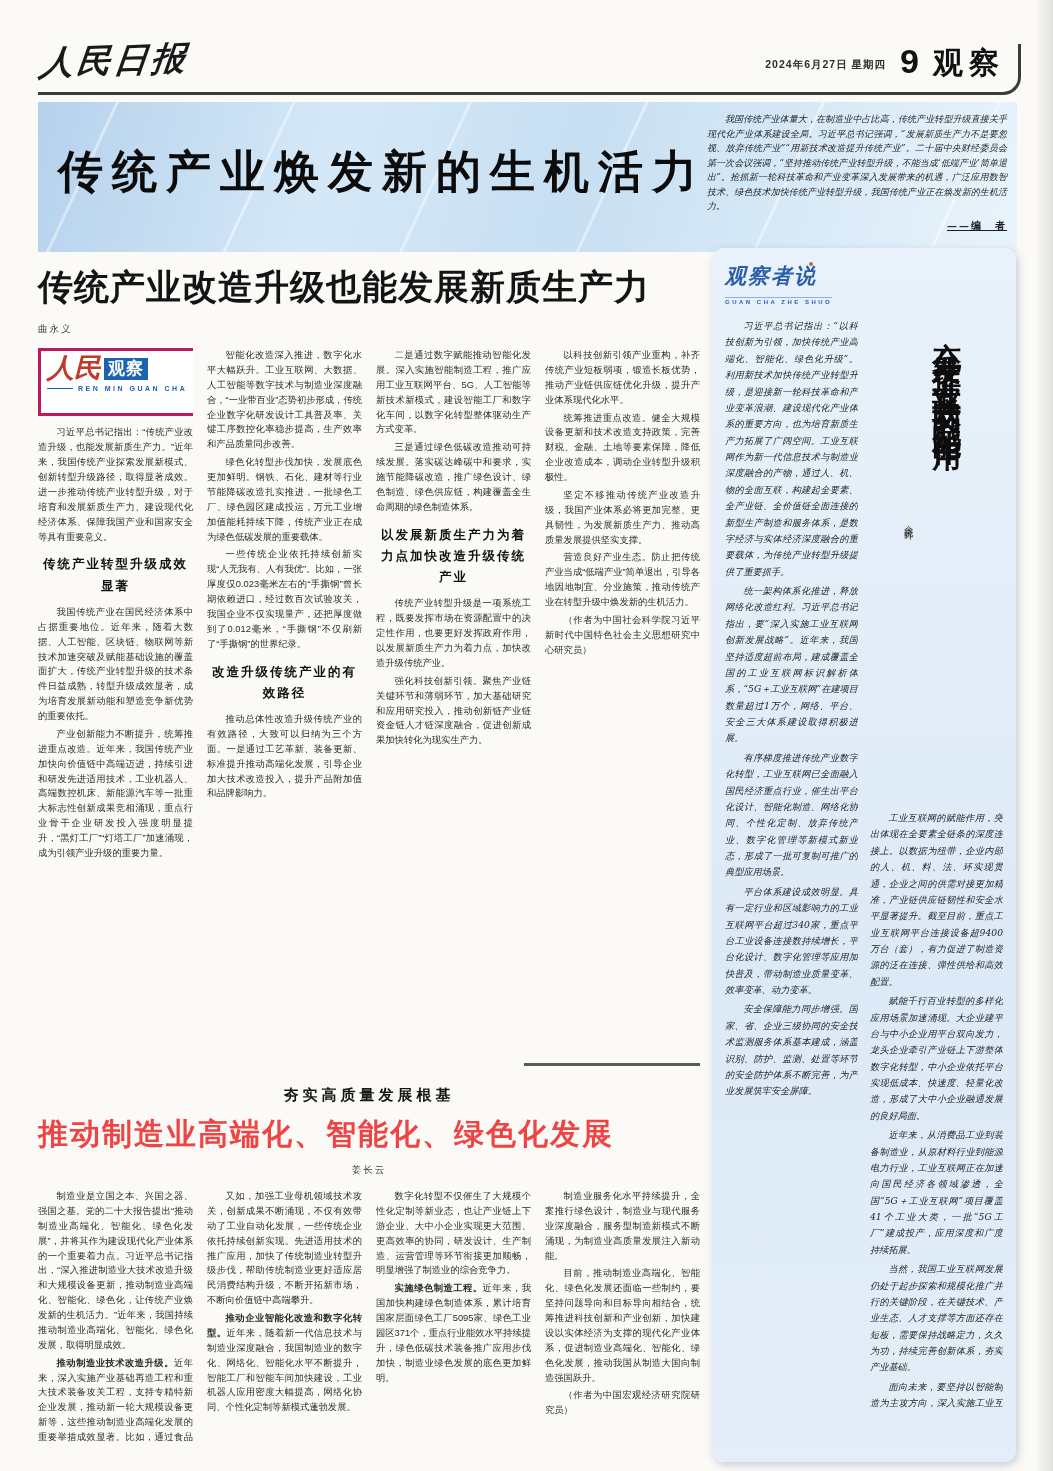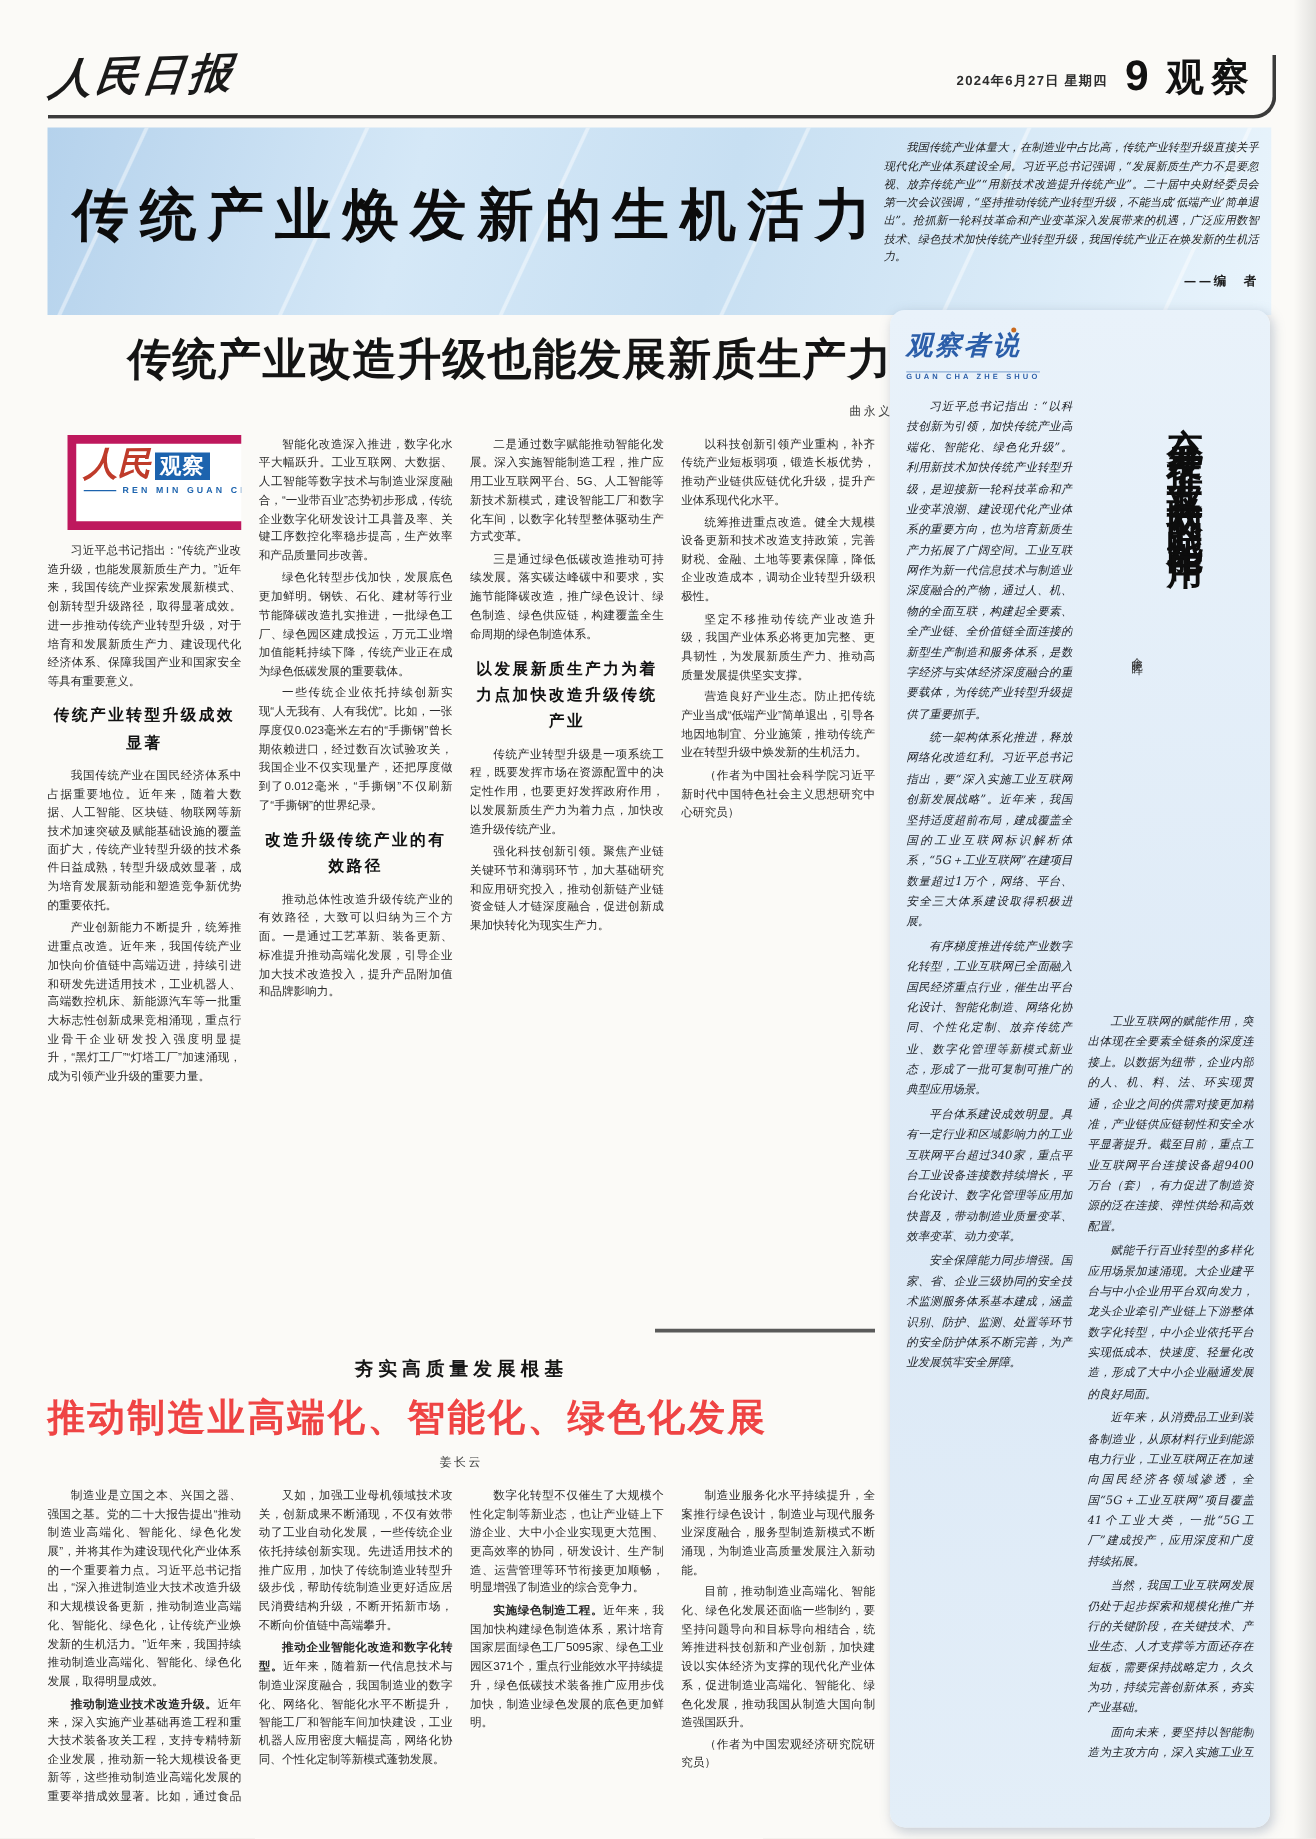--- a/index.html
+++ b/index.html
@@ -24,37 +24,37 @@
   .banner{position:absolute;top:102px;left:38px;right:36px;height:150px;
         background:linear-gradient(105deg,#b5d2ec 0%,#d5e8f7 30%,#c7dff2 55%,#e9f4fc 100%);
         overflow:hidden;}
   .banner::before{content:"";position:absolute;inset:0;
         background:repeating-linear-gradient(115deg,rgba(255,255,255,0) 0 70px,rgba(255,255,255,.45) 71px 73px,rgba(255,255,255,0) 74px 160px);}
   .banner-headline{position:absolute;left:20px;top:40px;font-size:45px;font-weight:bold;
         letter-spacing:9px;color:#0c0c0c;white-space:nowrap;}
   .editor-note{position:absolute;top:10px;right:10px;width:300px;font-family:"DejaVu Serif",serif;
         font-style:italic;font-size:9px;line-height:1.62;color:#1d1d1d;text-align:justify;}
   .editor-note p{margin:0;text-indent:2em;}
-  .editor-sign{text-align:right;font-weight:bold;font-style:normal;margin-top:4px;font-size:10px;letter-spacing:2px;}
-
-  
-  .deck{position:absolute;top:264px;left:52px;width:662px;text-align:right;}
+  .editor-sign{text-align:right;font-weight:bold;font-style:normal;margin-top:4px;font-size:10px;letter-spacing:2px;text-decoration:underline;}
+
+  
+  .deck{position:absolute;top:264px;left:38px;width:662px;text-align:left;}
   .deck h1{margin:0;font-family:"Liberation Serif",serif;font-size:35px;font-weight:bold;
         letter-spacing:1px;color:#141414;}
   .byline{font-size:9.5px;color:#3c3c3c;margin-top:12px;letter-spacing:2px;}
 
   
   .main-cols{position:absolute;top:348px;left:38px;width:662px;height:708px;display:flex;gap:14px;}
   .col{flex:1;font-size:9.3px;line-height:1.6;text-align:justify;color:#2b2b2b;overflow:hidden;}
   .col p{margin:0 0 3px;text-indent:2em;}
   .col-h{font-weight:bold;font-size:12.5px;line-height:1.7;text-align:center;
         letter-spacing:2px;margin:10px 4px 8px;color:#111;}
 
   
-  .rmgc{width:146px;border:7px solid #be185d;padding:5px 6px 19px;margin:0 16px 9px;background:#fff;}
+  .rmgc{width:146px;border:3px solid #be185d;padding:5px 6px 19px;margin:0 0 9px;background:#fff;}
   .rmgc-row{display:flex;align-items:flex-end;gap:3px;}
   .rmgc-cn{font-family:"DejaVu Serif",serif;font-style:italic;font-weight:bold;
         font-size:27px;color:#bf3b2a;line-height:.9;}
   .rmgc-box{background:#1c63ae;color:#fff;font-weight:bold;font-size:17px;
         padding:2px 4px;letter-spacing:1px;line-height:1.1;}
   .rmgc-en{display:flex;align-items:center;gap:5px;color:#1c63ae;font-size:7px;
         letter-spacing:2.5px;font-weight:bold;margin-top:3px;}
   .rmgc-en::before{content:"";flex:0 0 26px;height:1px;background:#1c63ae;}
 
   .main-divider{position:absolute;top:1063px;left:524px;width:176px;border-top:3px solid #5a5a5a;}

